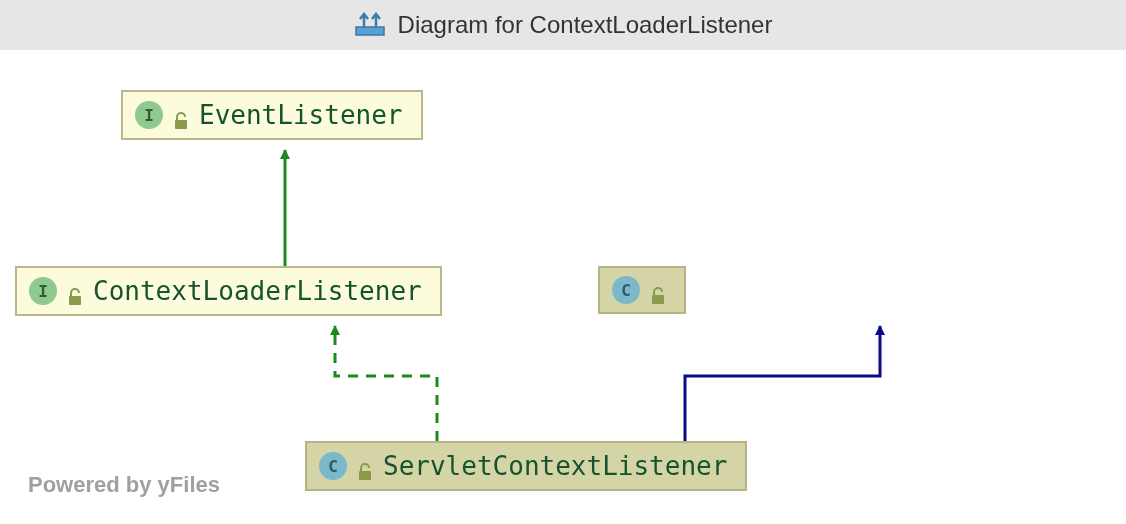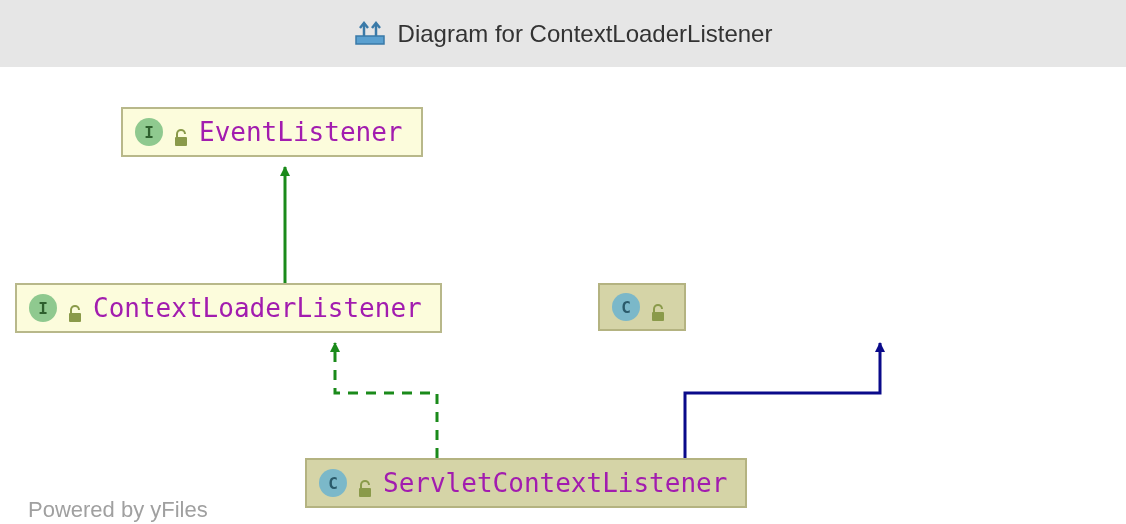--- a/index.html
+++ b/index.html
@@ -6,21 +6,21 @@
     body {
       font-family: -apple-system, BlinkMacSystemFont, "Segoe UI", sans-serif;
       width: 1126px;
       height: 524px;
       background: #ffffff;
       position: relative;
       overflow: hidden;
     }
     .header {
       width: 100%;
-      height: 67px;
+      height: 50px;
       background: #e6e6e6;
       display: flex;
       align-items: center;
       justify-content: center;
       gap: 12px;
     }
     .header-icon {
       width: 32px;
       height: 28px;
       display: flex;
@@ -74,30 +74,30 @@
     .type-badge.class {
       background: #7bb8c9;
       color: #2a5a6a;
     }
     .lock-icon {
       width: 16px;
       height: 18px;
       flex-shrink: 0;
     }
     .node-label {
-      color: #a21caf;
+      color: #14532d;
       white-space: nowrap;
     }
     .footer {
       position: absolute;
-      bottom: 12px;
+      bottom: 20px;
       left: 28px;
       font-size: 22px;
       color: #a0a0a0;
-      font-weight: 400;
+      font-weight: 700;
     }
     svg.edges {
       position: absolute;
       top: 0;
       left: 0;
       width: 100%;
       height: 100%;
       pointer-events: none;
     }
   </style>

